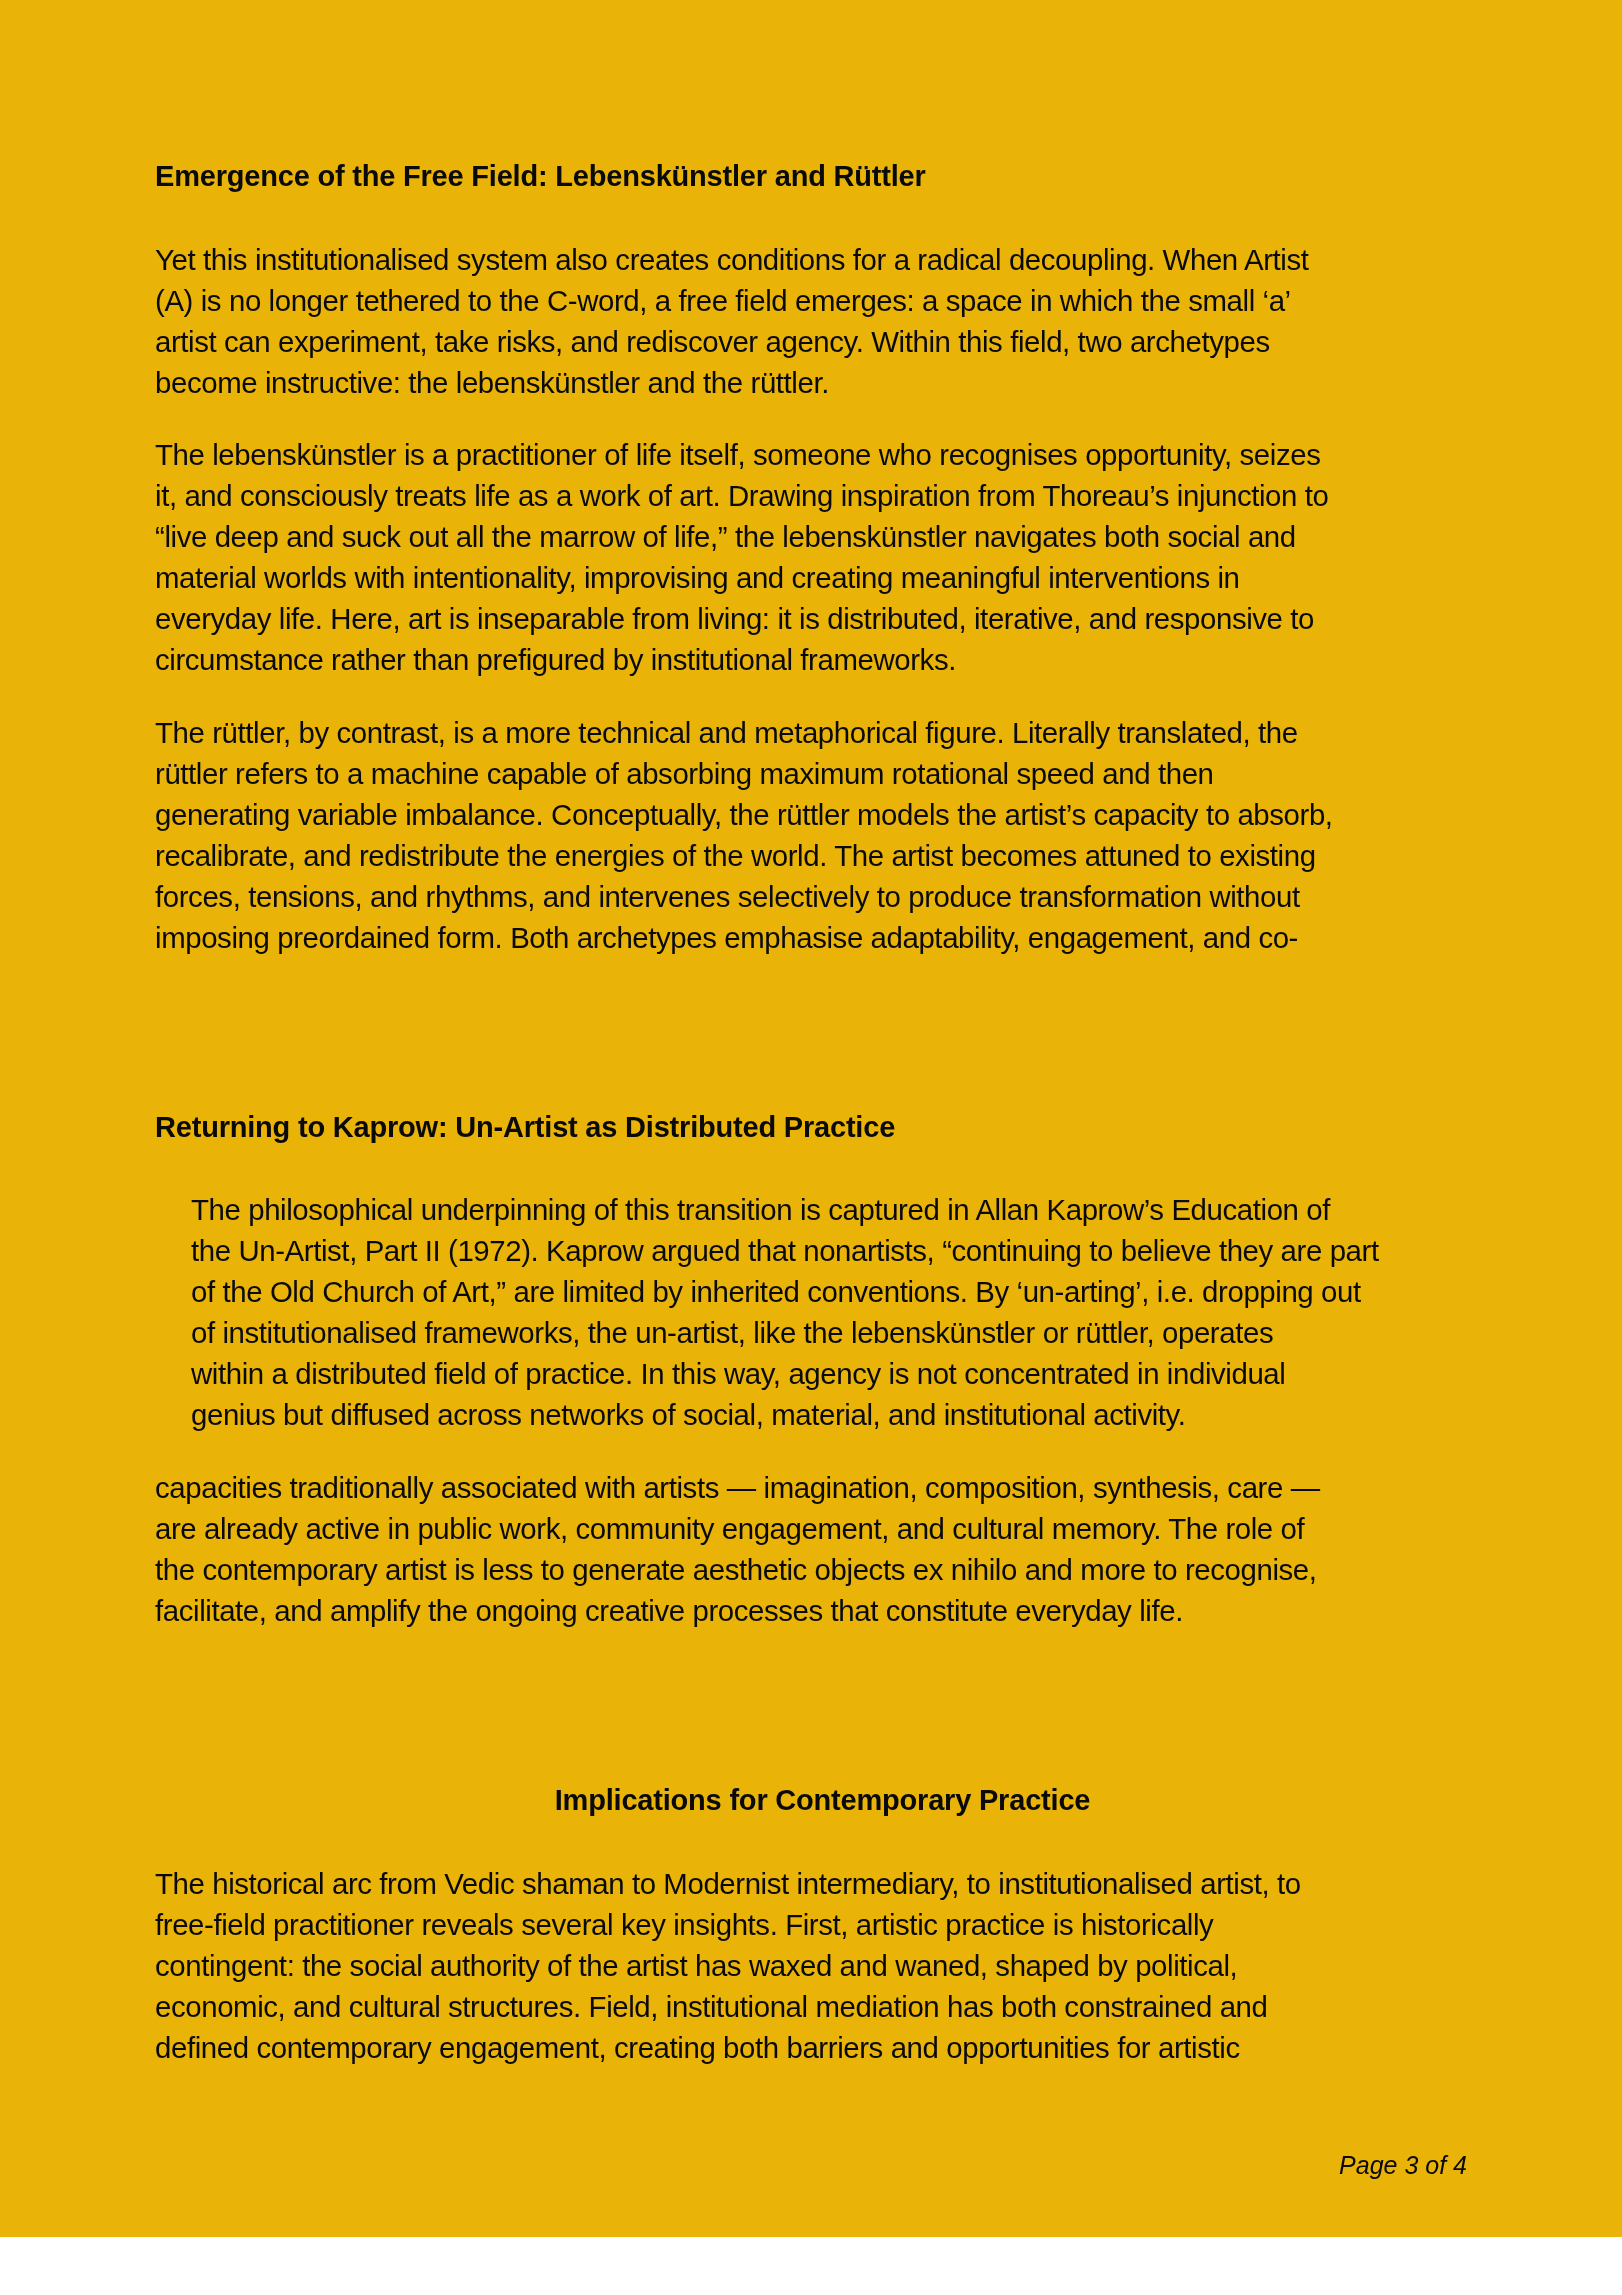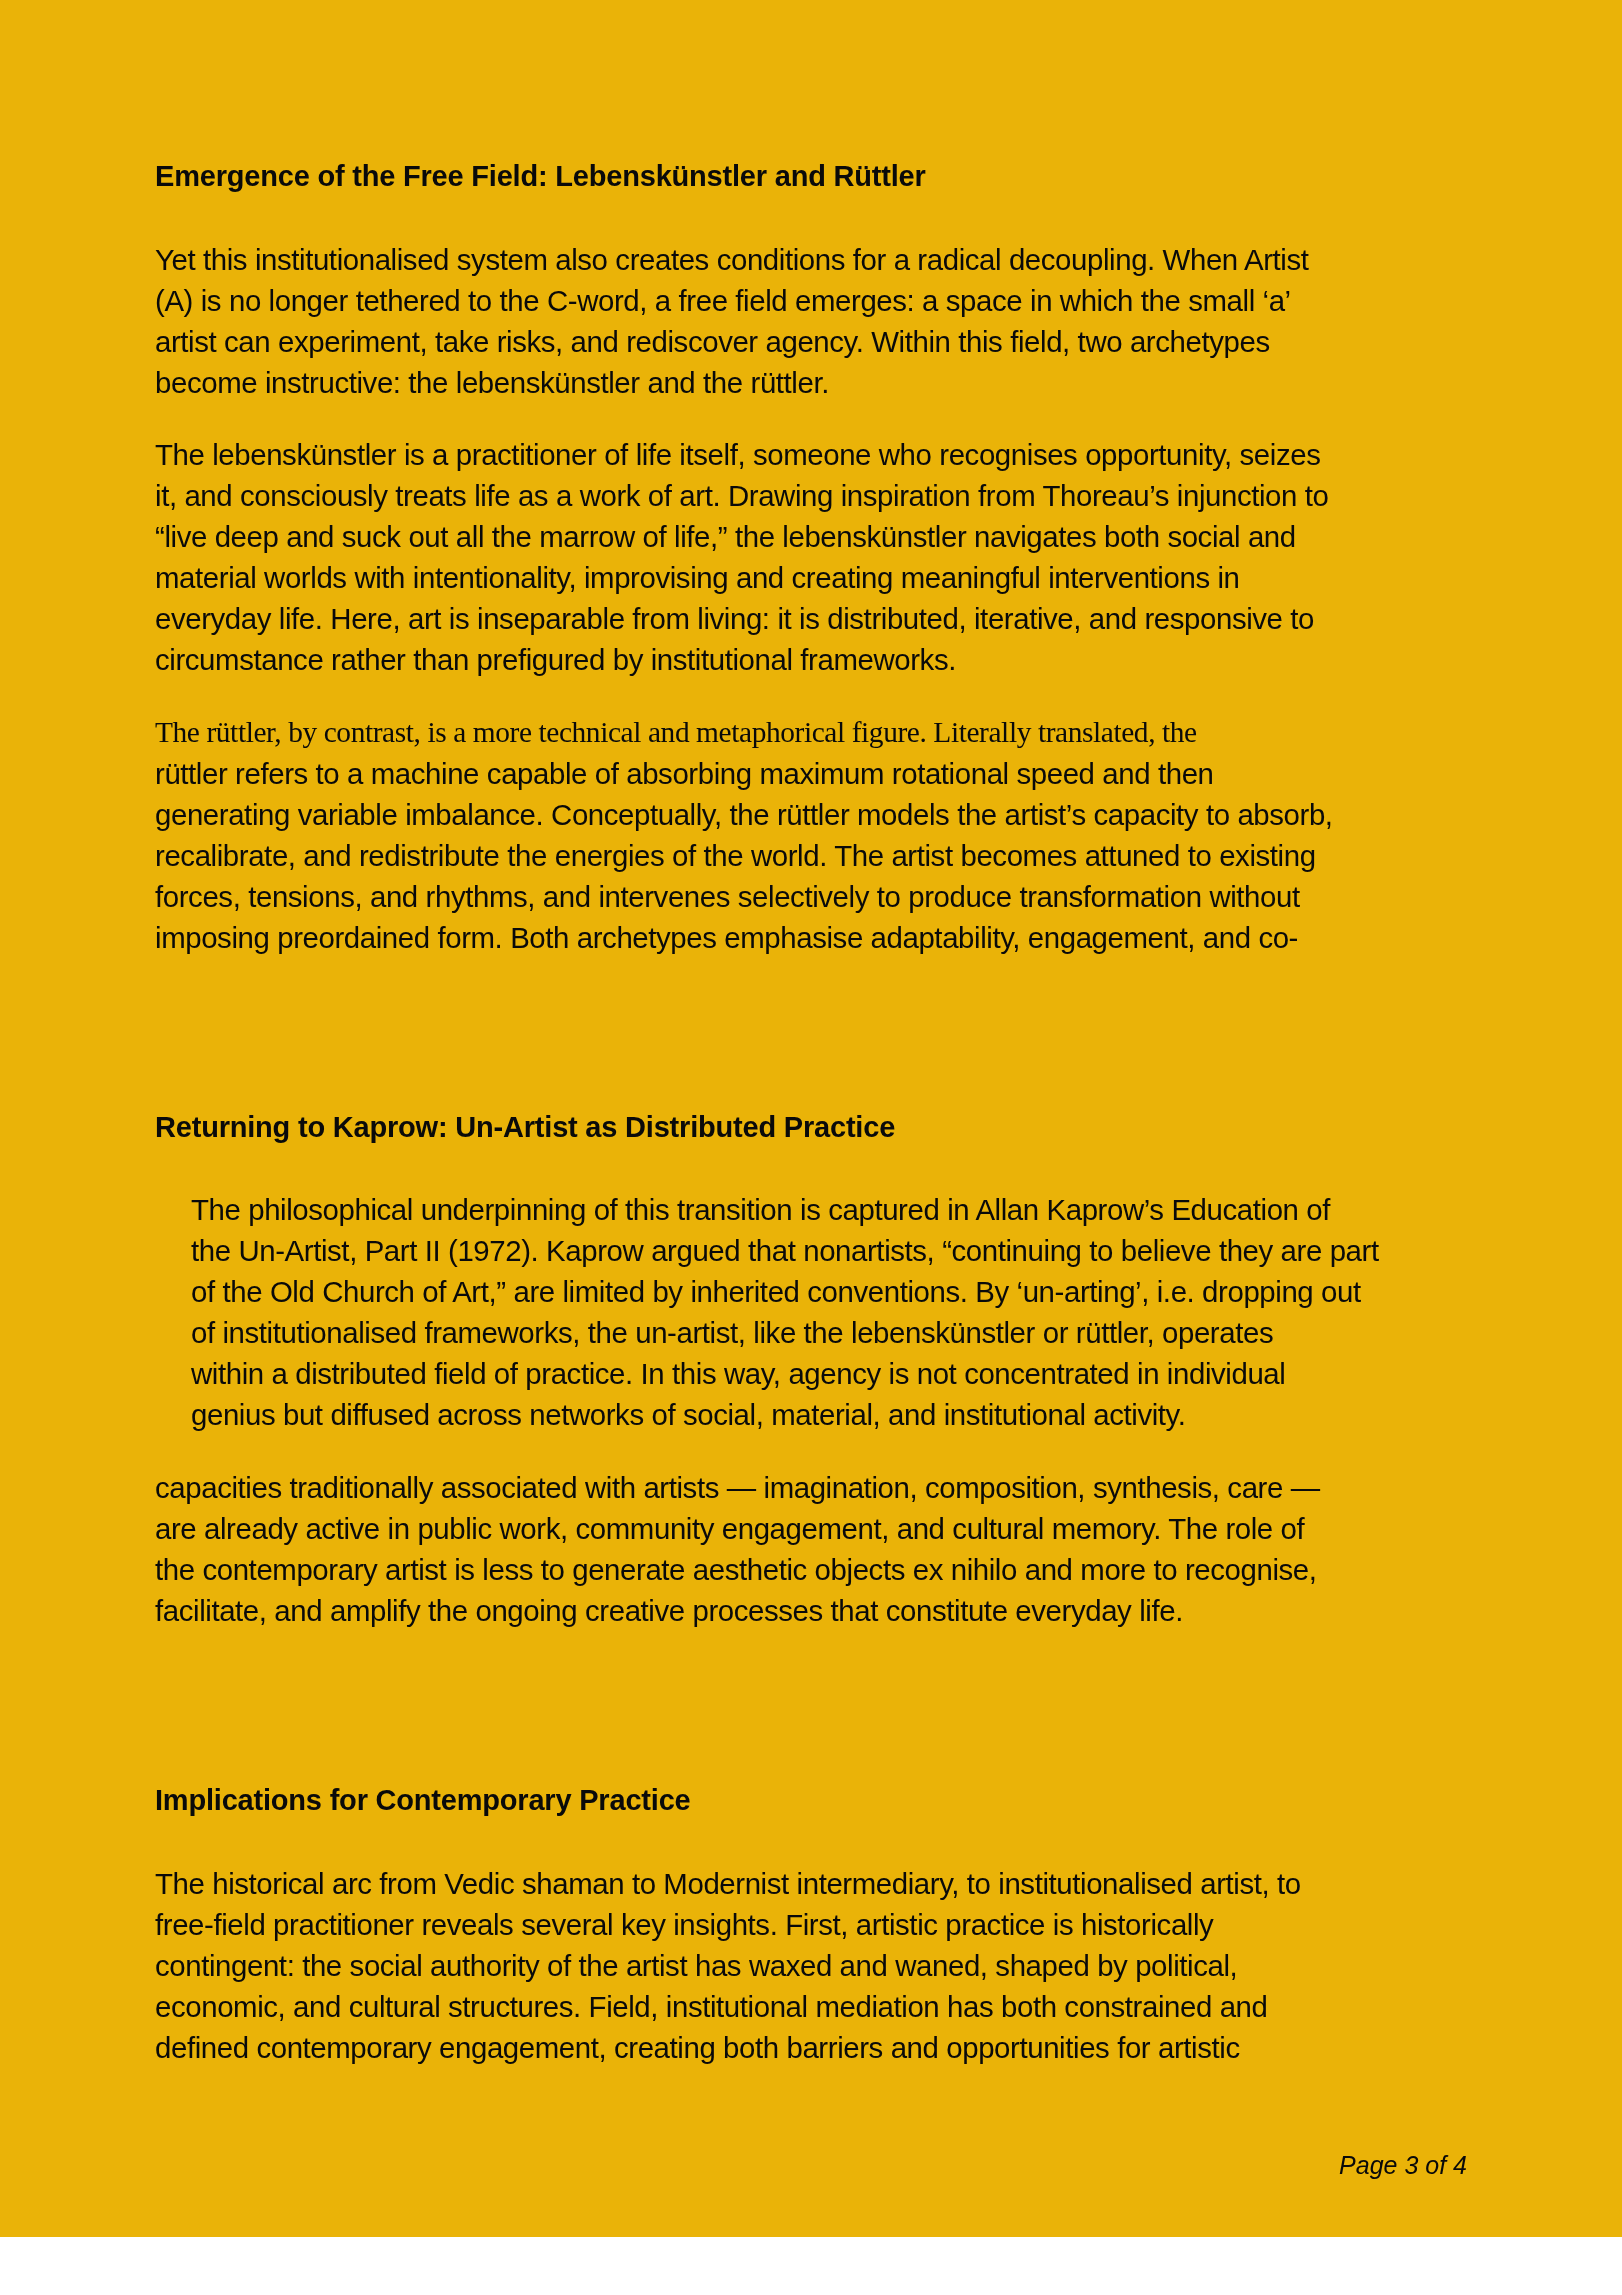--- a/index.html
+++ b/index.html
@@ -72,21 +72,21 @@
   <p class="block para" style="top:434px;">
     <span class="line" style="display: block;">The lebenskünstler is a practitioner of life itself, someone who recognises opportunity, seizes</span>
     <span class="line" style="display: block;">it, and consciously treats life as a work of art. Drawing inspiration from Thoreau’s injunction to</span>
     <span class="line" style="display: block;">“live deep and suck out all the marrow of life,” the lebenskünstler navigates both social and</span>
     <span class="line" style="display: block;">material worlds with intentionality, improvising and creating meaningful interventions in</span>
     <span class="line" style="display: block;">everyday life. Here, art is inseparable from living: it is distributed, iterative, and responsive to</span>
     <span class="line" style="display: block;">circumstance rather than prefigured by institutional frameworks.</span>
   </p>
 
   <p class="block para" style="top:712px;">
-    <span class="line" style="display: block; font-family: Liberation Serif, serif;">The rüttler, by contrast, is a more technical and metaphorical figure. Literally translated, the</span>
+    <span class="line" style="display: block;">The rüttler, by contrast, is a more technical and metaphorical figure. Literally translated, the</span>
     <span class="line" style="display: block;">rüttler refers to a machine capable of absorbing maximum rotational speed and then</span>
     <span class="line" style="display: block;">generating variable imbalance. Conceptually, the rüttler models the artist’s capacity to absorb,</span>
     <span class="line" style="display: block;">recalibrate, and redistribute the energies of the world. The artist becomes attuned to existing</span>
     <span class="line" style="display: block;">forces, tensions, and rhythms, and intervenes selectively to produce transformation without</span>
     <span class="line" style="display: block;">imposing preordained form. Both archetypes emphasise adaptability, engagement, and co-</span>
   </p>
 
   <h2 class="block heading" style="top:1107px;">Returning to Kaprow: Un-Artist as Distributed Practice</h2>
 
   <p class="block para" style="top:1189px;margin-left:36px;">
@@ -98,21 +98,21 @@
     <span class="line" style="display: block;">genius but diffused across networks of social, material, and institutional activity.</span>
   </p>
 
   <p class="block para" style="top:1467px;">
     <span class="line" style="display: block;">capacities traditionally associated with artists — imagination, composition, synthesis, care —</span>
     <span class="line" style="display: block;">are already active in public work, community engagement, and cultural memory. The role of</span>
     <span class="line" style="display: block;">the contemporary artist is less to generate aesthetic objects ex nihilo and more to recognise,</span>
     <span class="line" style="display: block;">facilitate, and amplify the ongoing creative processes that constitute everyday life.</span>
   </p>
 
-  <h2 class="block heading" style="top:1780px;">Implications for Contemporary Practice</h2>
+  <h2 class="block heading" style="top:1780px;text-align:center;">Implications for Contemporary Practice</h2>
 
   <p class="block para" style="top:1863px;">
     <span class="line" style="display: block;">The historical arc from Vedic shaman to Modernist intermediary, to institutionalised artist, to</span>
     <span class="line" style="display: block;">free-field practitioner reveals several key insights. First, artistic practice is historically</span>
     <span class="line" style="display: block;">contingent: the social authority of the artist has waxed and waned, shaped by political,</span>
     <span class="line" style="display: block;">economic, and cultural structures. Field, institutional mediation has both constrained and</span>
     <span class="line" style="display: block;">defined contemporary engagement, creating both barriers and opportunities for artistic</span>
   </p>
 
   <div class="footer">Page 3 of 4</div>

